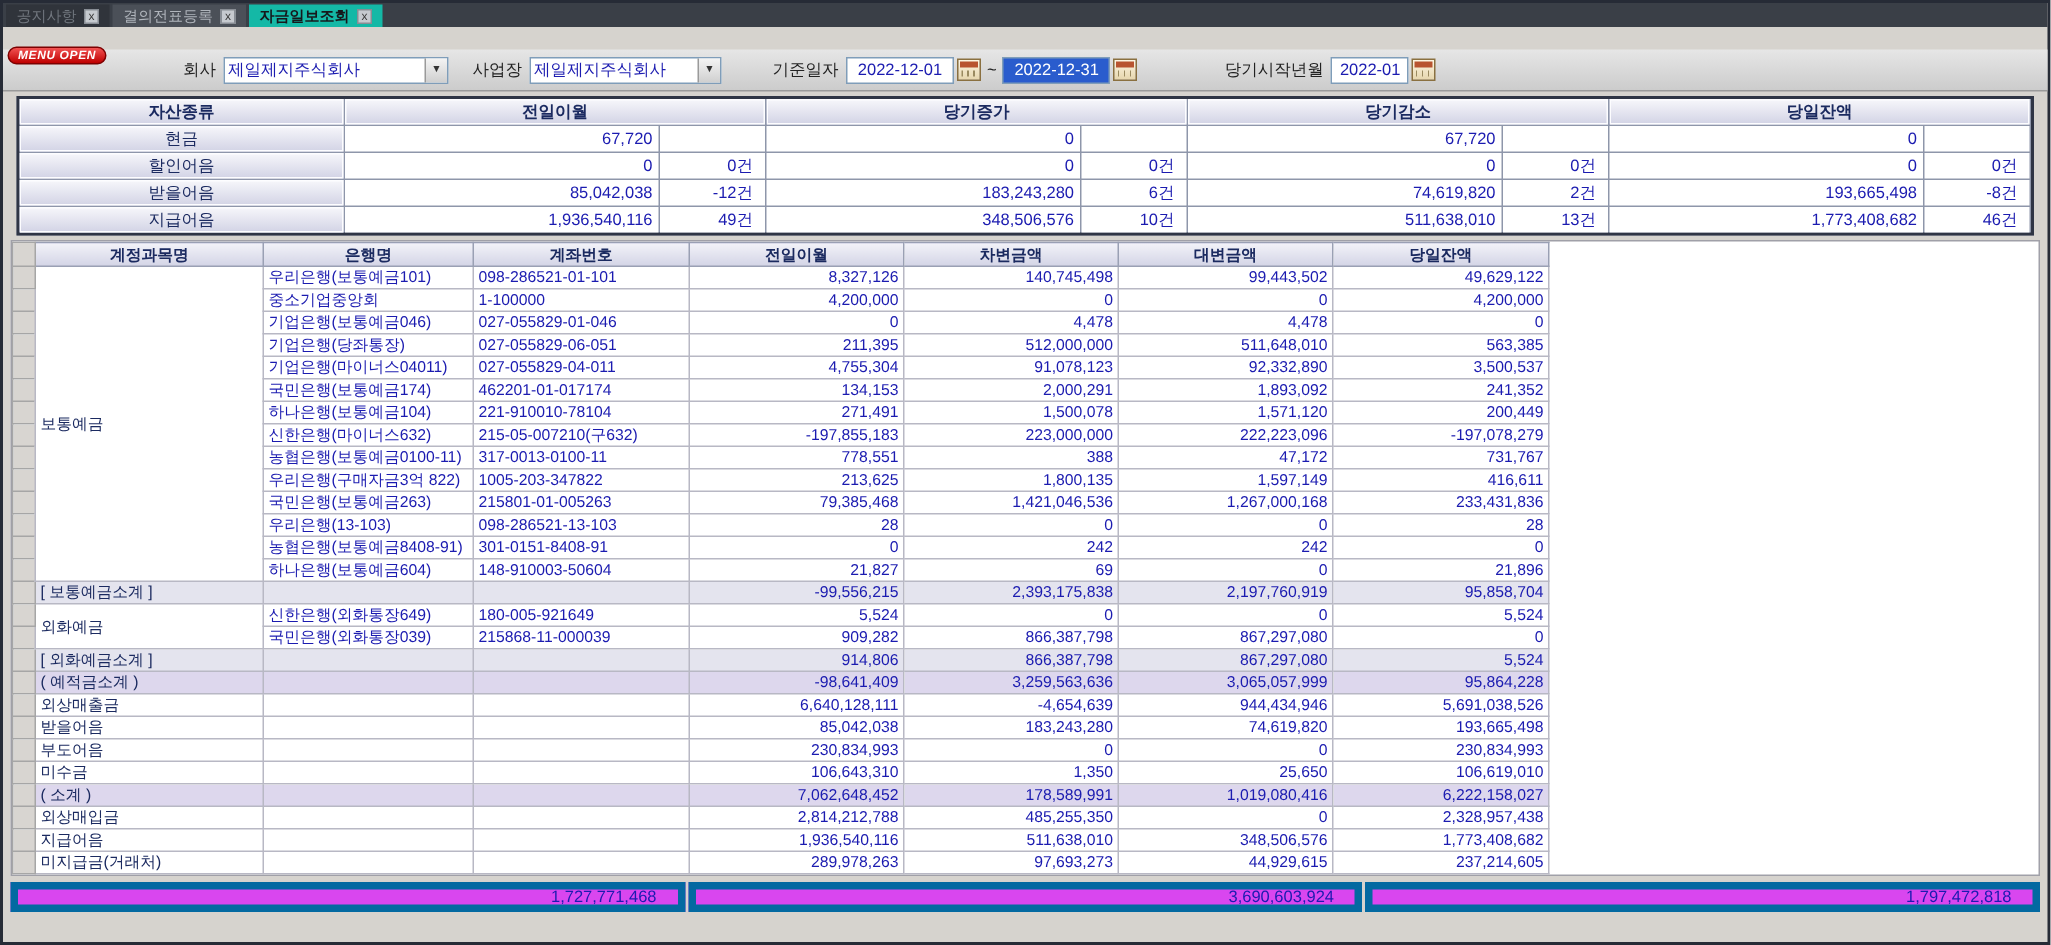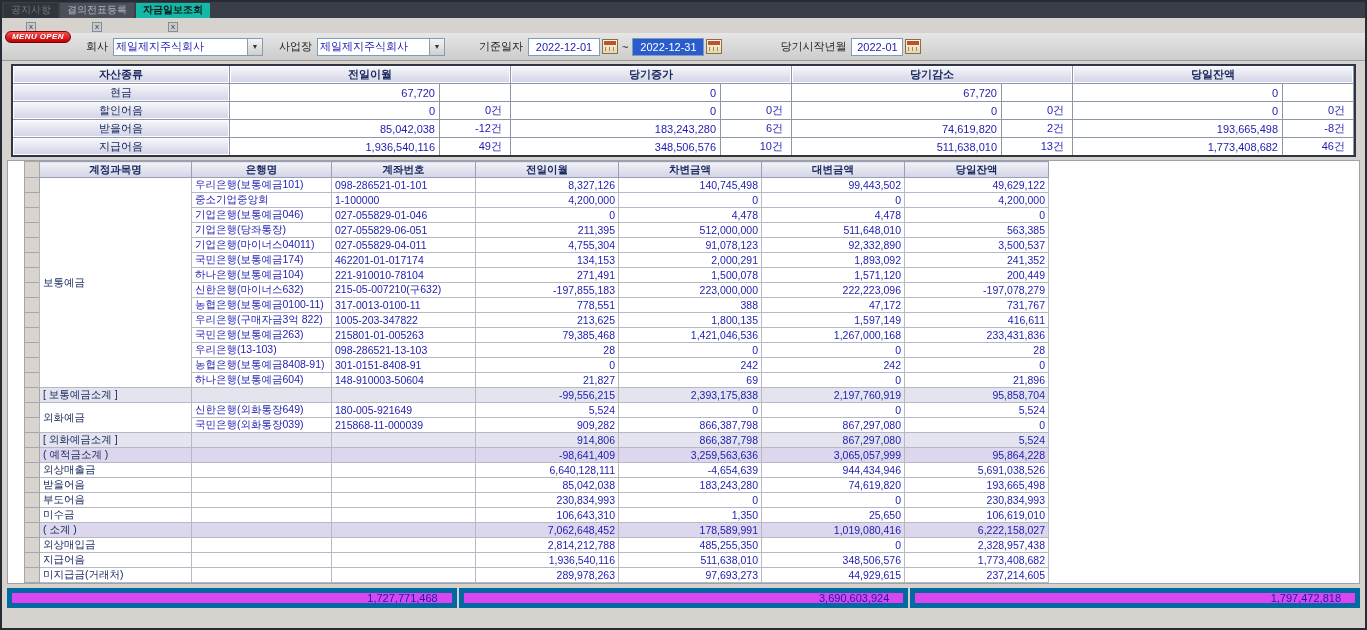--- a/index.html
+++ b/index.html
@@ -2,54 +2,54 @@
 <html><head>
 <meta charset="utf-8">
 <style>
   *{margin:0;padding:0;box-sizing:border-box;}
   html,body{width:1367px;height:630px;overflow:hidden;}
   body{font-family:"Liberation Sans","DejaVu Sans",sans-serif;background:#9a9da3;position:relative;}
   #win{position:absolute;inset:0;border:2px solid #262b36;background:#d6d3ce;display:flex;flex-direction:column;}
 
   
   #tabbar{height:16px;background:#3a3f47;display:flex;gap:2px;padding:1px 0 0 2px;flex:none;}
-  .tab{display:flex;align-items:center;gap:5px;padding:0 7px;font-size:10px;cursor:default;flex-direction:column;}
+  .tab{display:flex;align-items:center;gap:5px;padding:0 7px;font-size:10px;cursor:default;}
   .tab.dark{background:#30343b;color:#70767e;}
   .tab.mid{background:#4b5058;color:#b0b5bc;}
   .tab.active{background:#14b8a6;color:#16181c;font-weight:bold;}
   .tx{width:10px;height:10px;border:1px solid #888d94;background:#c6cacf;color:#3a3a3a;font-size:8px;line-height:8px;text-align:center;font-weight:normal;font-style:normal;}
 
   
   #toolbar{height:15px;flex:none;position:relative;}
   #menu-open{position:absolute;left:3px;top:13px;width:66px;height:12px;background:linear-gradient(#f25252,#bf0000);border:1px solid #7d0000;border-radius:6px;color:#fff;font-size:8px;font-style:italic;font-weight:bold;text-align:center;line-height:10px;letter-spacing:.4px;}
 
   
   #filterbar{height:28px;flex:none;background:linear-gradient(#e6e6e6,#cccccc);border-bottom:1px solid #9a9a9a;display:flex;align-items:center;font-size:11px;color:#222;padding-left:84px;}
-  .flabel{margin-right:5px;white-space:nowrap;}
+  .flabel{margin-right:5px;white-space:nowrap;margin-left:36px;}
   .selectbox{height:18px;background:#fff;border:1px solid #7f9db9;display:flex;align-items:center;}
   .sval{flex:1;color:#1b1bb0;font-size:11px;padding-left:2px;white-space:nowrap;overflow:hidden;}
   .sarrow{width:15px;height:16px;background:linear-gradient(#f4f4f4,#cfcfcf);border-left:1px solid #9a9a9a;font-size:7px;color:#333;display:flex;align-items:center;justify-content:center;flex:none;}
   .dinput{width:72px;height:18px;border:1px solid #7f9db9;background:#fff;color:#1b1bb0;font-size:11px;text-align:center;font-family:inherit;}
   .dinput.sel{background:#2a5ccd;color:#fff;}
   .tilde{margin:0 4px;}
   .calbtn{width:16px;height:15px;margin-left:2px;background:linear-gradient(#fdf6e3,#e6d6ae);border:1px solid #8a7040;position:relative;flex:none;}
   .calbtn:before{content:"";position:absolute;left:1px;right:1px;top:1px;height:4px;background:#b85430;}
   .calbtn:after{content:"";position:absolute;left:2px;right:2px;top:7px;bottom:2px;background:repeating-linear-gradient(90deg,#9a8a60 0 1px,transparent 1px 4px);}
 
   
   #summary{margin:3px 9px 0 9px;border:2px solid #2f3545;background:#8e96aa;display:grid;grid-template-columns:216px repeat(4,209px 70px);grid-auto-rows:17px;gap:1px;flex:none;}
   .hcell,.ncell{background:linear-gradient(#f7f7fb,#d2d3e5);box-shadow:inset 0 0 0 1px #fdfdff;color:#1b2a60;font-size:11px;font-weight:bold;display:flex;align-items:center;justify-content:center;white-space:nowrap;overflow:hidden;}
   .hcell.span2{grid-column:span 2;}
   .ncell{font-weight:normal;}
   .acell{background:#fff;color:#1b1bb0;font-size:11px;display:flex;align-items:center;justify-content:flex-end;padding-right:4px;white-space:nowrap;}
   .ccell{background:#fff;color:#1b1bb0;font-size:11px;display:flex;align-items:center;justify-content:flex-end;padding-right:8px;white-space:nowrap;}
 
   
   #detail-panel{margin:3px 5px 0 5px;background:#fff;border:1px solid #a0a0a8;flex:none;height:424px;overflow:hidden;}
-  #detail{border-collapse:collapse;table-layout:fixed;width:1024px;font-size:10.5px;margin-left:16px;}
+  #detail{border-collapse:collapse;table-layout:fixed;width:1024px;font-size:10.5px;}
   #detail tr{height:15px;}
   #detail thead tr{height:16px;}
   #detail th,#detail td{border:1px solid #b8b8c4;padding:0 3px;overflow:hidden;white-space:nowrap;}
   #detail th{background:linear-gradient(#f2f2f8,#d3d4e6);color:#1b2a60;font-weight:bold;border-color:#9aa0b4;font-size:10.5px;}
   #detail th.ind,#detail td.ind{background:#d8d5d1;border-color:#a6a6a6;padding:0;}
   td.gc{color:#1b2a60;text-align:left;background:#fff;vertical-align:middle;}
   td.nc{color:#1b2a60;text-align:left;}
   td.bc,td.ac{color:#1b1bb0;text-align:left;}
   td.vc{color:#1b1bb0;text-align:right;}
   tr.r-subtotal td{background:#e4e4ee;}

